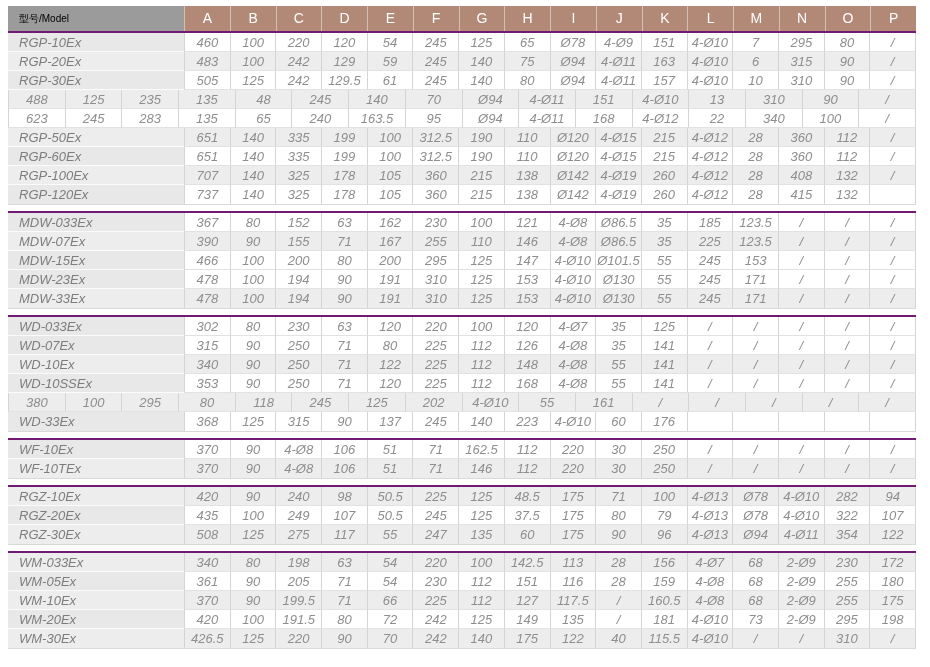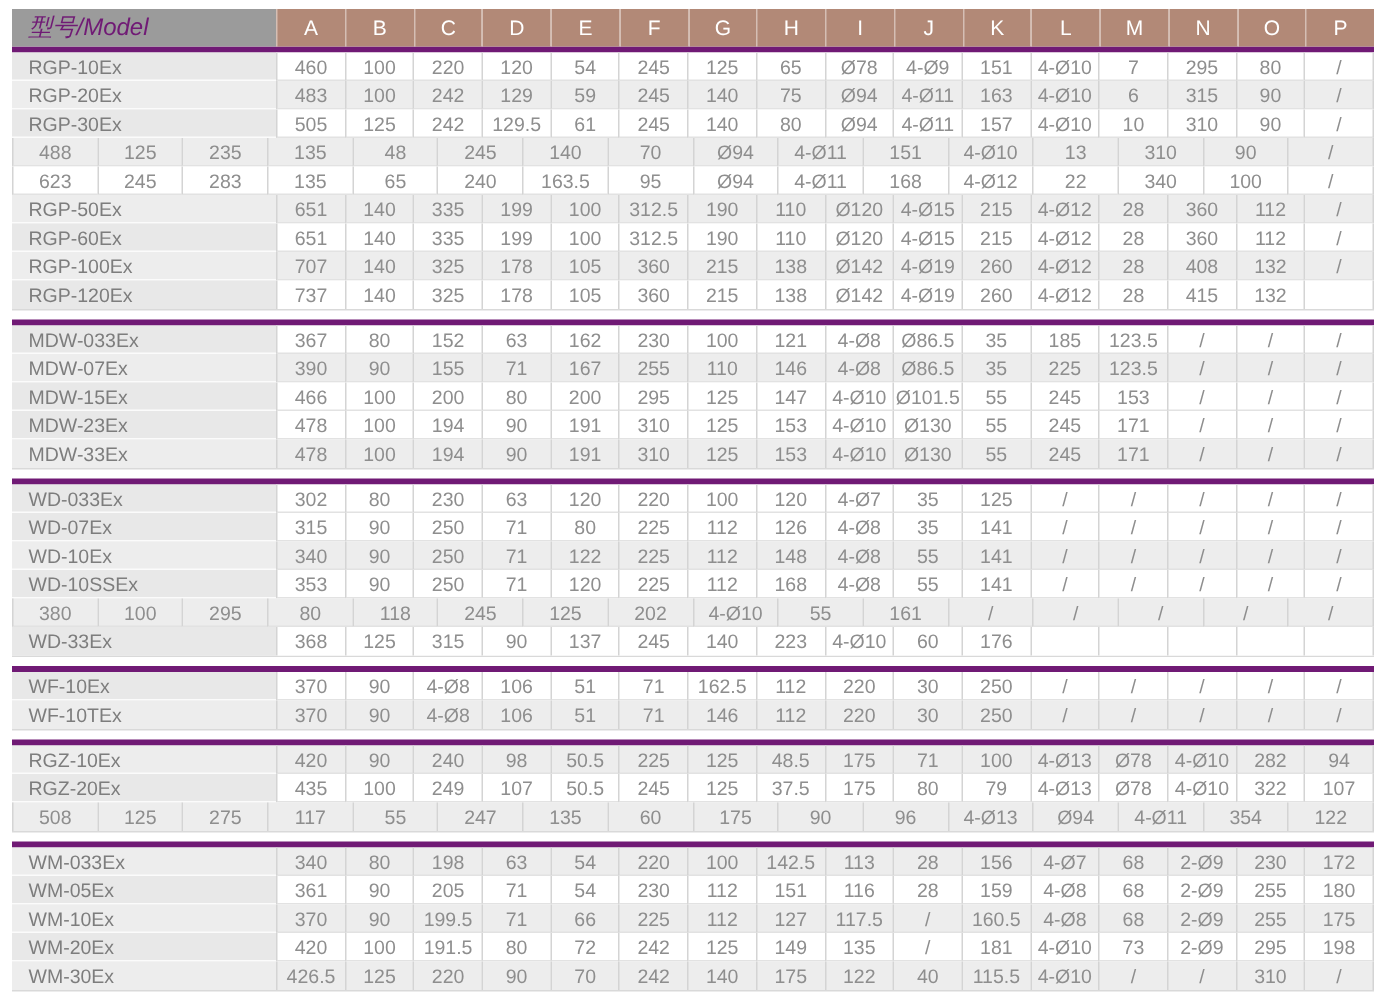--- a/index.html
+++ b/index.html
@@ -15,29 +15,29 @@
   }
   .table { width:908px; }
   .row { display:flex; }
   .cell { box-sizing:border-box; overflow:hidden; white-space:nowrap; }
   .model-col { width:176px; flex:none; padding-left:11px; text-align:left; }
   .val-col { flex:1 1 0; text-align:center; }
 
   
   .header { height:25px; line-height:25px; }
   .header .model-col {
-    background:var(--model-header-bg); color:#701a75; font-size:16px;font-style:italic;
+    background:var(--model-header-bg); color:#000000; font-size:10px;
   }
   .header .val-col {
     background:var(--header-bg); color:#fff; font-size:14px;
     border-left:1px solid rgba(255,255,255,.45);
   }
 
   
-  .section { border-top:4px solid #701a75; }
+  .section { border-top:2px solid #701a75;font-style:italic; }
   .section + .section { margin-top:6px; border-bottom:1px solid #d9d9d9; }
   .section:first-of-type, .section { border-bottom:1px solid #d9d9d9; }
   .data-row { height:19px; line-height:19px; font-size:13px; color:#8e8e8e; }
   .data-row .model-col {
     background:var(--model-cell-bg); color:#7d7d7d;
     border-bottom:1px solid #fbfbfb;
   }
   .data-row .val-col {
     background:#fff;
     border-left:1px solid #d4d4d4;
@@ -527,20 +527,21 @@
           <div class="cell val-col">175</div>
           <div class="cell val-col">80</div>
           <div class="cell val-col">79</div>
           <div class="cell val-col">4-Ø13</div>
           <div class="cell val-col">Ø78</div>
           <div class="cell val-col">4-Ø10</div>
           <div class="cell val-col">322</div>
           <div class="cell val-col">107</div>
         </div>
         <div class="row data-row shaded">
+          <div class="cell model-col">RGZ-30Ex</div>
           <div class="cell val-col">508</div>
           <div class="cell val-col">125</div>
           <div class="cell val-col">275</div>
           <div class="cell val-col">117</div>
           <div class="cell val-col">55</div>
           <div class="cell val-col">247</div>
           <div class="cell val-col">135</div>
           <div class="cell val-col">60</div>
           <div class="cell val-col">175</div>
           <div class="cell val-col">90</div>

